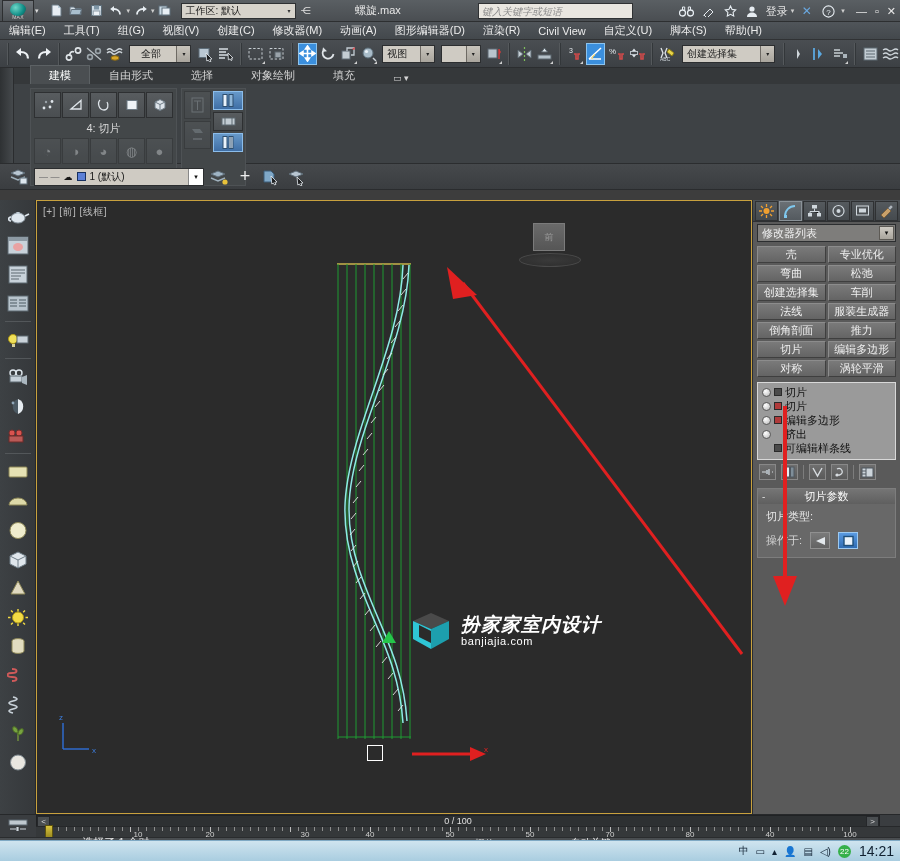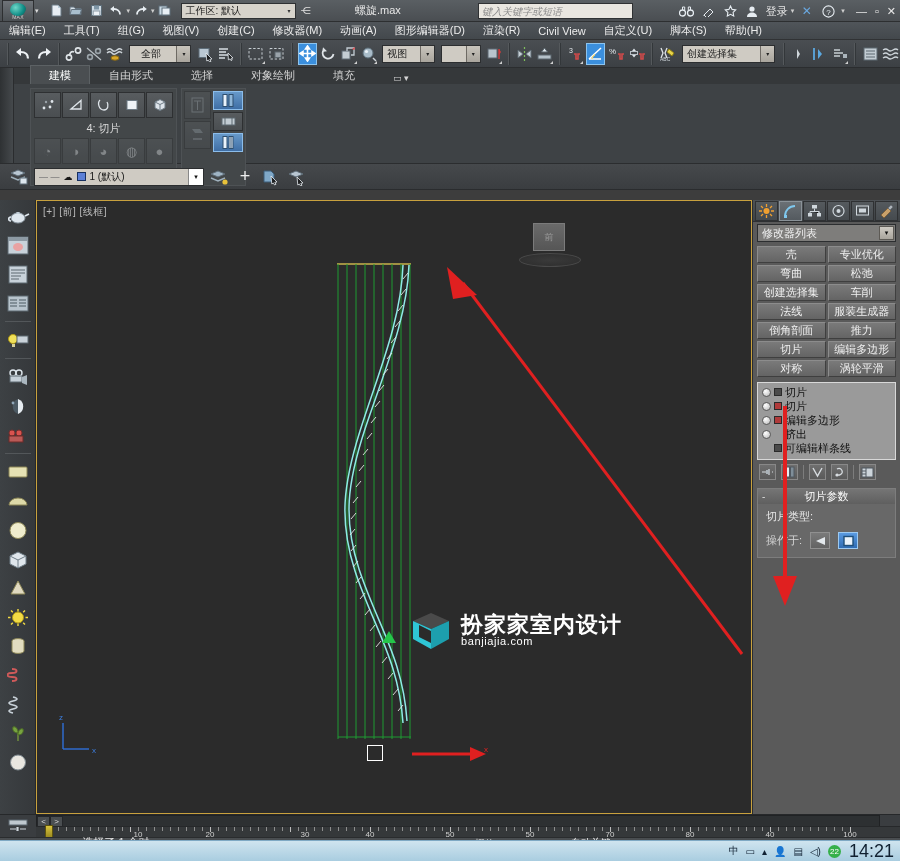--- a/index.html
+++ b/index.html
@@ -169,21 +169,21 @@
   .vc-ring{
     position:absolute; left:0; bottom:0; width:62px; height:14px;
     border:1px solid #4a4a4a; border-radius:50%;
     background:radial-gradient(ellipse at 50% 50%, #3a3a3a, #2c2c2c);
   }
 
   .watermark{
     position:absolute; left:372px; top:408px; display:flex; align-items:center; gap:8px;
   }
   .wm-cube{ width:44px; height:44px; position:relative; }
-  .wm-text .l1{ font-size:22px; color:#ffffff; font-weight:bold; line-height:20px; letter-spacing:1px;}
+  .wm-text .l1{ font-size:19px; color:#ffffff; font-weight:bold; line-height:20px; letter-spacing:1px;font-style:italic;}
   .wm-text .l2{ font-size:11px; color:#ffffff; letter-spacing:.6px; }
 
   
   .cmdpanel{
     position:absolute; right:0; top:0; width:148px; bottom:0;
     background:#5a5a5a; border-left:1px solid #2a2c2e; overflow:hidden;
   }
   .cp-tabs{ height:22px; background:linear-gradient(#4d5155,#3e4245); display:flex; align-items:center;
             gap:1px; padding-left:2px; border-bottom:1px solid #2e3032;}
   .cptab{ width:23px;height:20px; display:flex;align-items:center;justify-content:center;
@@ -299,21 +299,21 @@
           font-size:9px; color:#dcdcdc; }
 
   
   .taskbar{
     position:absolute; left:0; right:0; bottom:0; height:21px;
     background:linear-gradient(#cfe4ef,#a9cde0);
     border-top:1px solid #7fa9c4; display:flex; align-items:center; justify-content:flex-end;
     padding-right:6px; gap:8px;
   }
   .tray{ display:flex; align-items:center; gap:7px; font-size:10px; color:#123; }
-  .clock{ font-size:18px; color:#102030; }
+  .clock{ font-size:14px; color:#102030; }
   .greendot{ width:13px;height:13px; border-radius:50%; background:#36b04a; color:#fff;
              font-size:8px; display:flex;align-items:center;justify-content:center; }
 </style>
 </head>
 <body>
 
 <div class="app">
 
   <div class="titlebar">
     <div class="maxlogo">
@@ -1153,20 +1153,21 @@
       <svg width="22" height="16" viewBox="0 0 22 16">
           <rect x="2" y="2" width="18" height="5" fill="#bfc8cf" stroke="#5b666e"></rect>
           <path d="M3 11h6M13 11h6M10 9v4M11 9v4" stroke="#cdd5db" stroke-width="1.2"></path>
         </svg>
     </div>
     <div class="tl-scrollwrap">
       <div class="tl-track">
         <div class="tl-btn">
           <span>&lt;</span>
         </div>
+        <div class="tl-frames">0 / 100</div>
         <div class="tl-btn">
           <span>&gt;</span>
         </div>
       </div>
       <div class="ruler" id="ruler">
           <div class="tick tickmaj" style="left: 14px;"></div>
           <div class="tick" style="left: 22px;"></div>
           <div class="tick" style="left: 30px;"></div>
           <div class="tick" style="left: 38px;"></div>
           <div class="tick" style="left: 46px;"></div>

